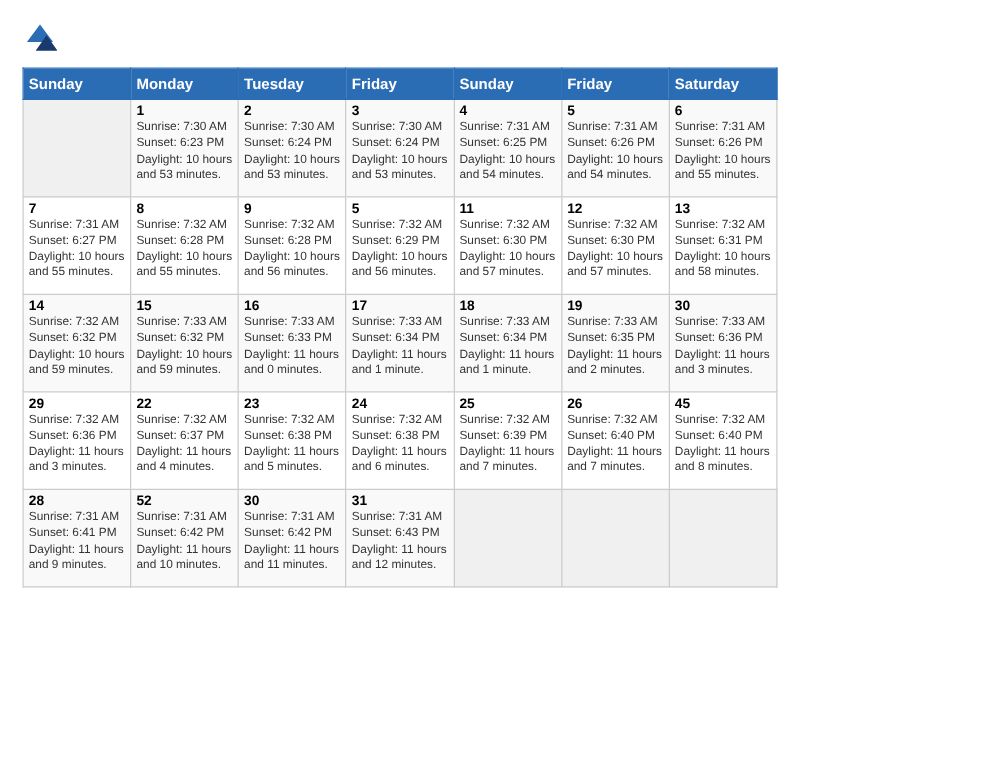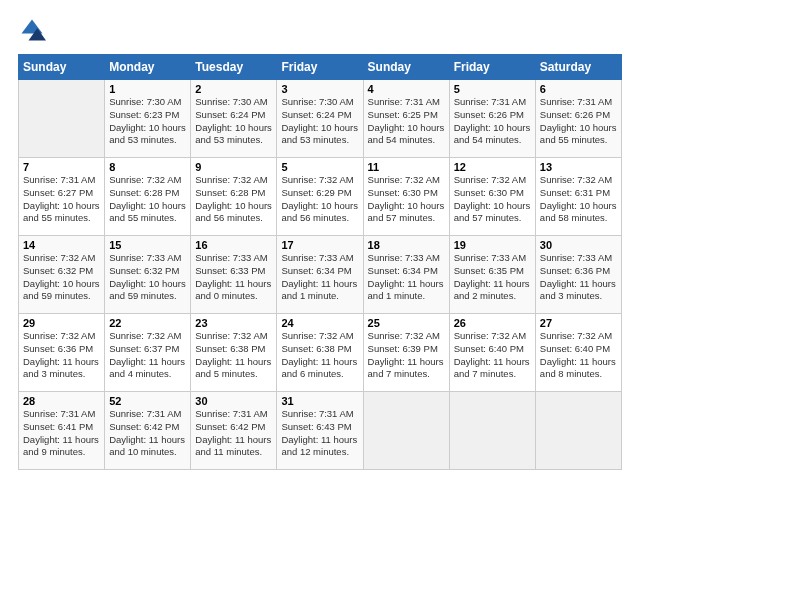--- a/index.html
+++ b/index.html
@@ -312,21 +312,21 @@
 and 7 minutes.</div>
           </td>
           <td>
             <span class="day-num">26</span>
             <div class="day-info" style="white-space: pre-line;">Sunrise: 7:32 AM
 Sunset: 6:40 PM
 Daylight: 11 hours
 and 7 minutes.</div>
           </td>
           <td>
-            <span class="day-num">27</span>
+            <span class="day-num">45</span>
             <div class="day-info" style="white-space: pre-line;">Sunrise: 7:32 AM
 Sunset: 6:40 PM
 Daylight: 11 hours
 and 8 minutes.</div>
           </td>
         </tr>
         <tr>
           <td>
             <span class="day-num">28</span>
             <div class="day-info" style="white-space: pre-line;">Sunrise: 7:31 AM

